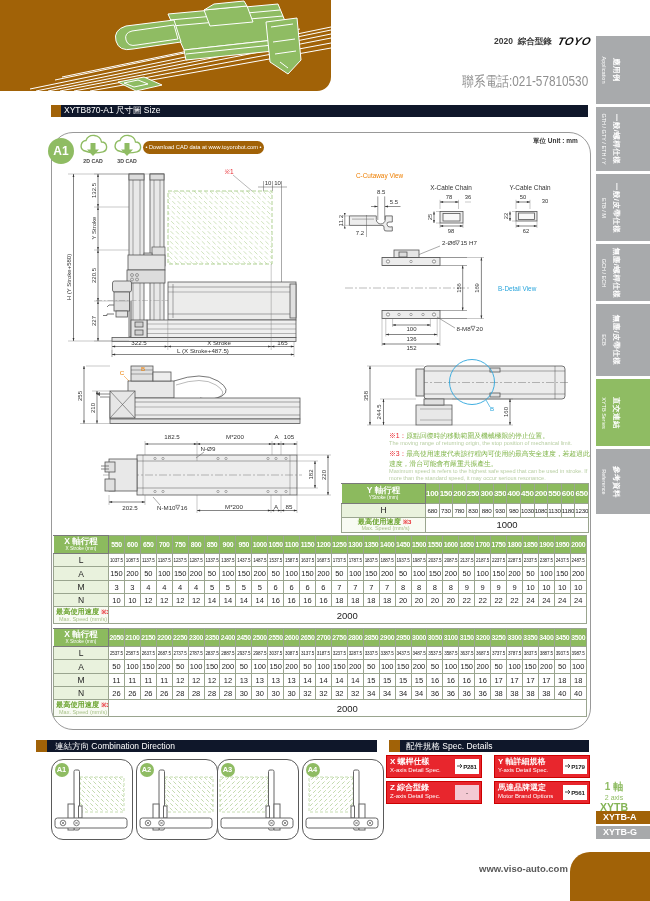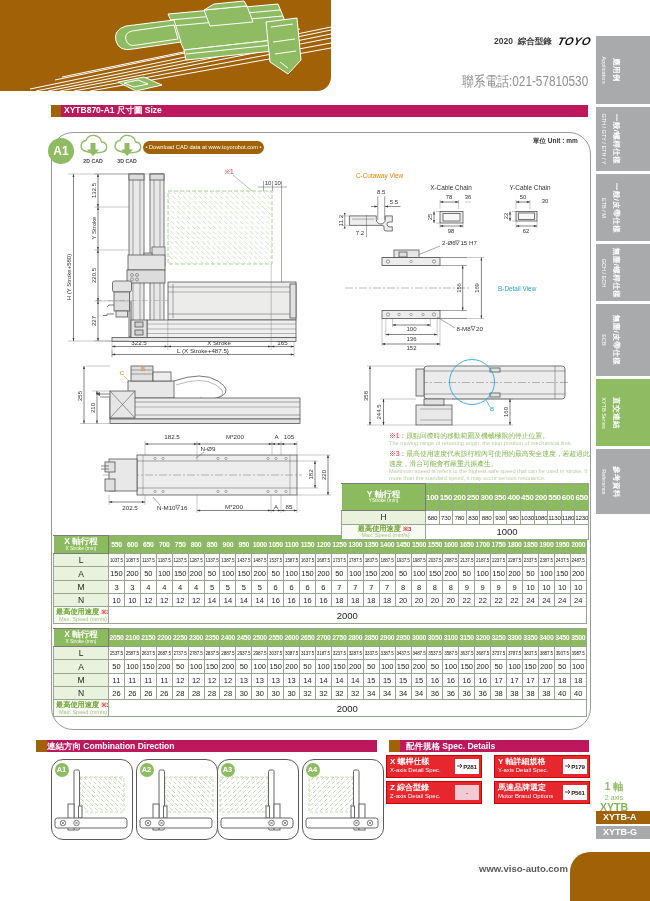--- a/index.html
+++ b/index.html
@@ -1,18 +1,18 @@
 <!DOCTYPE html>
 <html><head><meta charset="utf-8">
 <style>
 html,body{margin:0;padding:0;background:#fff;}
 body{width:650px;height:901px;position:relative;overflow:hidden;font-family:"Liberation Sans",sans-serif;}
 .abs{position:absolute;}
 .grn{background:#a16207;}
-.bar{background:#be185d;color:#fff;font-weight:bold;}
+.bar{background:#0f172a;color:#fff;font-weight:normal;}
 .tab{position:absolute;left:596px;width:54px;background:#a8aaac;color:#fff;}
 .tabtxt{position:absolute;top:50%;left:13.5px;transform:translate(-50%,-50%) rotate(90deg);white-space:nowrap;text-align:center;}
 .tc{display:block;font-size:7.5px;line-height:12px;font-weight:bold;letter-spacing:0.5px;}
 .te{display:block;font-size:5.5px;line-height:12px;}
 
 table.xt,table.yt{border-collapse:collapse;table-layout:fixed;border-spacing:0;}
 .xt td,.yt td{padding:0;text-align:center;overflow:hidden;white-space:nowrap;}
 .xt .hd td,.yt .hd td{background:#8cba5e;color:#fff;border-left:1px solid #fff;}
 .xt td,.yt td{border:0.5px solid #9aa58f;}
 .xt .lab,.yt .lab{background:#8cba5e;color:#fff;border:1px solid #7a7a7a;}
@@ -1019,21 +1019,21 @@
         <col style="width:13.58px;">
         <col style="width:13.58px;">
         <col style="width:13.58px;">
         <col style="width:13.58px;">
         <col style="width:13.58px;">
         <col style="width:13.58px;">
         <col style="width:13.58px;">
         <col style="width:13.58px;">
       </colgroup>
       <tbody>
-        <tr class="hd" style="height:27px;">
+        <tr class="hd" style="height:20px;">
           <td class="lab">
             <div class="l1">Y 軸行程</div>
             <div class="l2">YStroke (mm)</div>
           </td>
           <td class="hv">100</td>
           <td class="hv">150</td>
           <td class="hv">200</td>
           <td class="hv">250</td>
           <td class="hv">300</td>
           <td class="hv">350</td>
@@ -1064,21 +1064,21 @@
             <div class="s1">最高使用速度 <span class="r3">※3</span></div>
             <div class="s2">Max. Speed (mm/s)</div>
           </td>
           <td colspan="12" class="sv">1000</td>
         </tr>
       </tbody>
     </table>
   </div>
 
 <div class="abs grn" style="left:36px;top:740px;width:11px;height:12px;"></div>
-<div class="abs bar" style="left:47px;top:740px;width:330px;height:12px;font-size:8.5px;line-height:12px;"><span style="margin-left:0;">連結方向 Combination Direction</span></div>
+<div class="abs bar" style="left:47px;top:740px;width:330px;height:12px;font-size:8.5px;line-height:12px;"><span style="margin-left:8px;">連結方向 Combination Direction</span></div>
 <div class="abs grn" style="left:389px;top:740px;width:11px;height:12px;"></div>
 <div class="abs bar" style="left:400px;top:740px;width:189px;height:12px;font-size:8.5px;line-height:12px;"><span style="margin-left:6px;">配件規格 Spec. Details</span></div>
 
 <div id="combo">
     <div class="abs cbox" style="left:51px;top:759px;"><svg width="78" height="77" viewBox="0 0 78 77">
         <defs>
           <clipPath id="cA1">
             <rect x="28" y="17" width="44" height="35"></rect>
           </clipPath>
         </defs>

